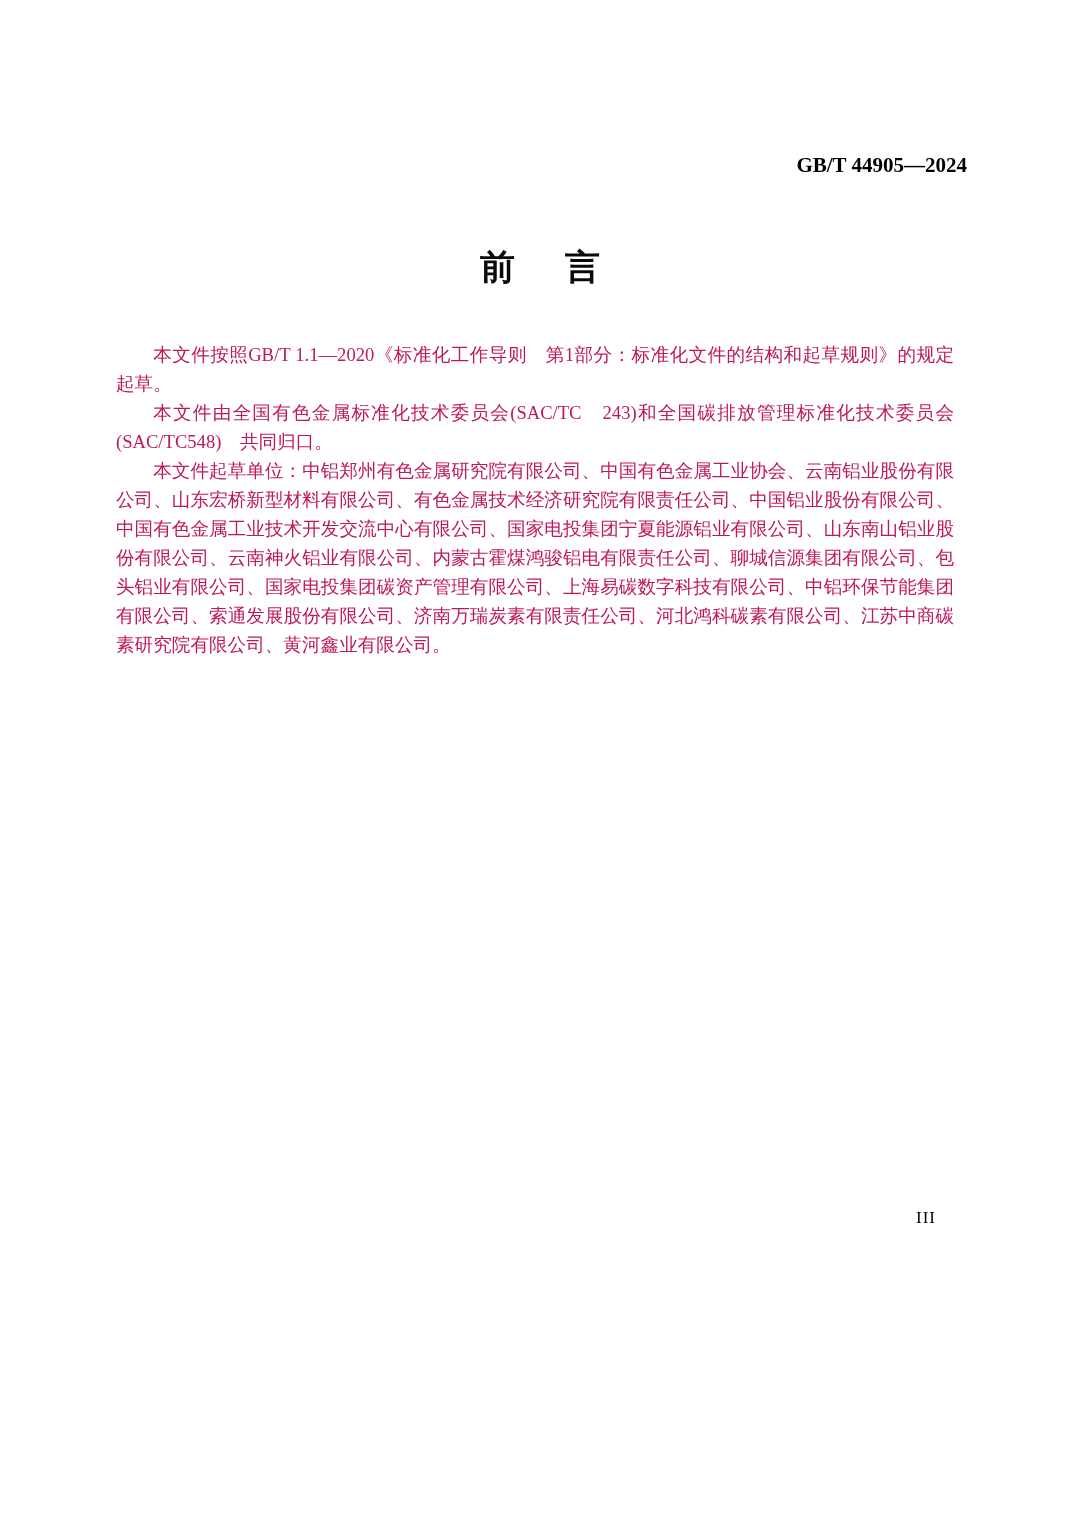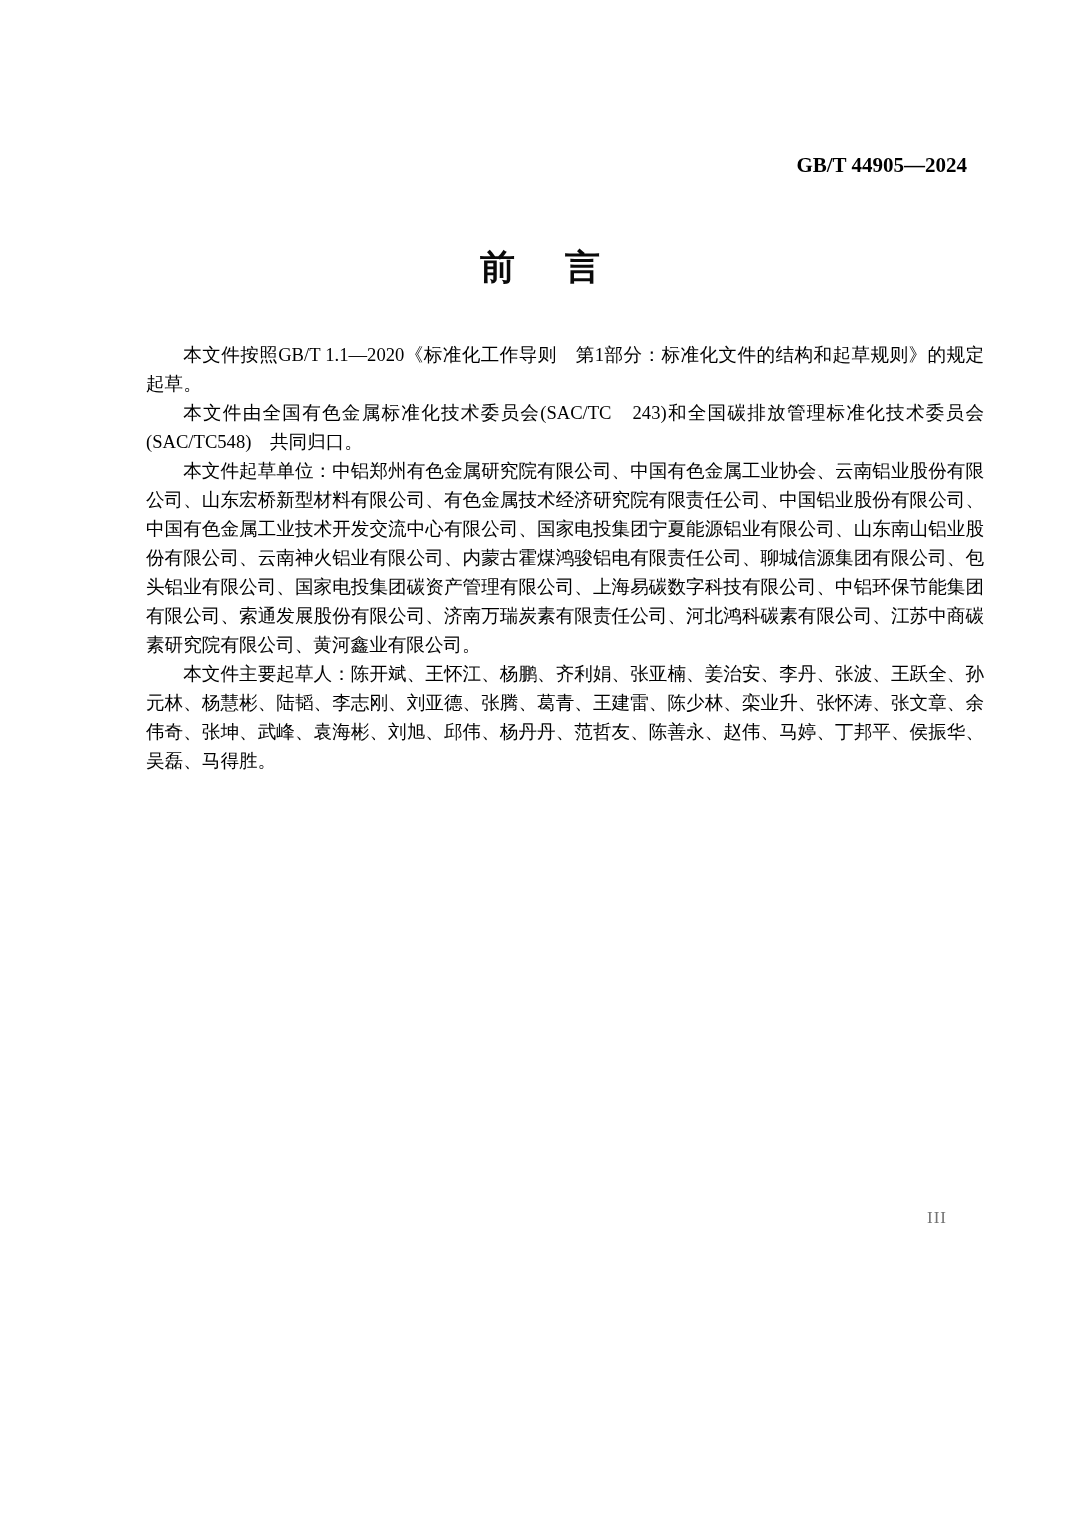--- a/index.html
+++ b/index.html
@@ -32,58 +32,57 @@
     justify-content: center;
     gap: 50px;
     font-family: "Liberation Sans", "DejaVu Sans", sans-serif;
     font-weight: bold;
     font-size: 35px;
     line-height: 40px;
     color: #0a0a0a;
   }
   .foreword-body {
     position: absolute;
-    left: 146px;
+    left: 116px;
     top: 340px;
     width: 838px;
     font-size: 18.6px;
     line-height: 29px;
     text-align: justify;
     text-justify: inter-ideograph;
-    color: #000000;
+    color: #be185d;
   }
   .para {
     margin: 0;
     text-indent: 2em;
   }
   .para-gap {
   }
   .page-number {
     position: absolute;
     top: 1208px;
-    right: 133px;
+    right: 144px;
     font-size: 17px;
     letter-spacing: 1px;
-    color: #737373;
+    color: #000000;
   }
 </style>
 </head>
 <body>
 
 <div class="page">
 
   <div class="doc-code">GB/T 44905—2024</div>
 
   <h1 class="doc-title">
     <span>前</span>
     <span>言</span>
   </h1>
 
   <div class="foreword-body">
     <p class="para">本文件按照GB/T 1.1—2020《标准化工作导则　第1部分：标准化文件的结构和起草规则》的规定起草。</p>
     <p class="para">本文件由全国有色金属标准化技术委员会(SAC/TC　243)和全国碳排放管理标准化技术委员会(SAC/TC548)　共同归口。</p>
     <p class="para para-gap">本文件起草单位：中铝郑州有色金属研究院有限公司、中国有色金属工业协会、云南铝业股份有限公司、山东宏桥新型材料有限公司、有色金属技术经济研究院有限责任公司、中国铝业股份有限公司、中国有色金属工业技术开发交流中心有限公司、国家电投集团宁夏能源铝业有限公司、山东南山铝业股份有限公司、云南神火铝业有限公司、内蒙古霍煤鸿骏铝电有限责任公司、聊城信源集团有限公司、包头铝业有限公司、国家电投集团碳资产管理有限公司、上海易碳数字科技有限公司、中铝环保节能集团有限公司、索通发展股份有限公司、济南万瑞炭素有限责任公司、河北鸿科碳素有限公司、江苏中商碳素研究院有限公司、黄河鑫业有限公司。</p>
-    <p class="para para-gap">本文件主要起草人：陈开斌、王怀江、杨鹏、齐利娟、张亚楠、姜治安、李丹、张波、王跃全、孙元林、杨慧彬、陆韬、李志刚、刘亚德、张腾、葛青、王建雷、陈少林、栾业升、张怀涛、张文章、余伟奇、张坤、武峰、袁海彬、刘旭、邱伟、杨丹丹、范哲友、陈善永、赵伟、马婷、丁邦平、侯振华、吴磊、马得胜。</p>
   </div>
 
   <div class="page-number">III</div>
 
 </div>
 
 </body></html>

